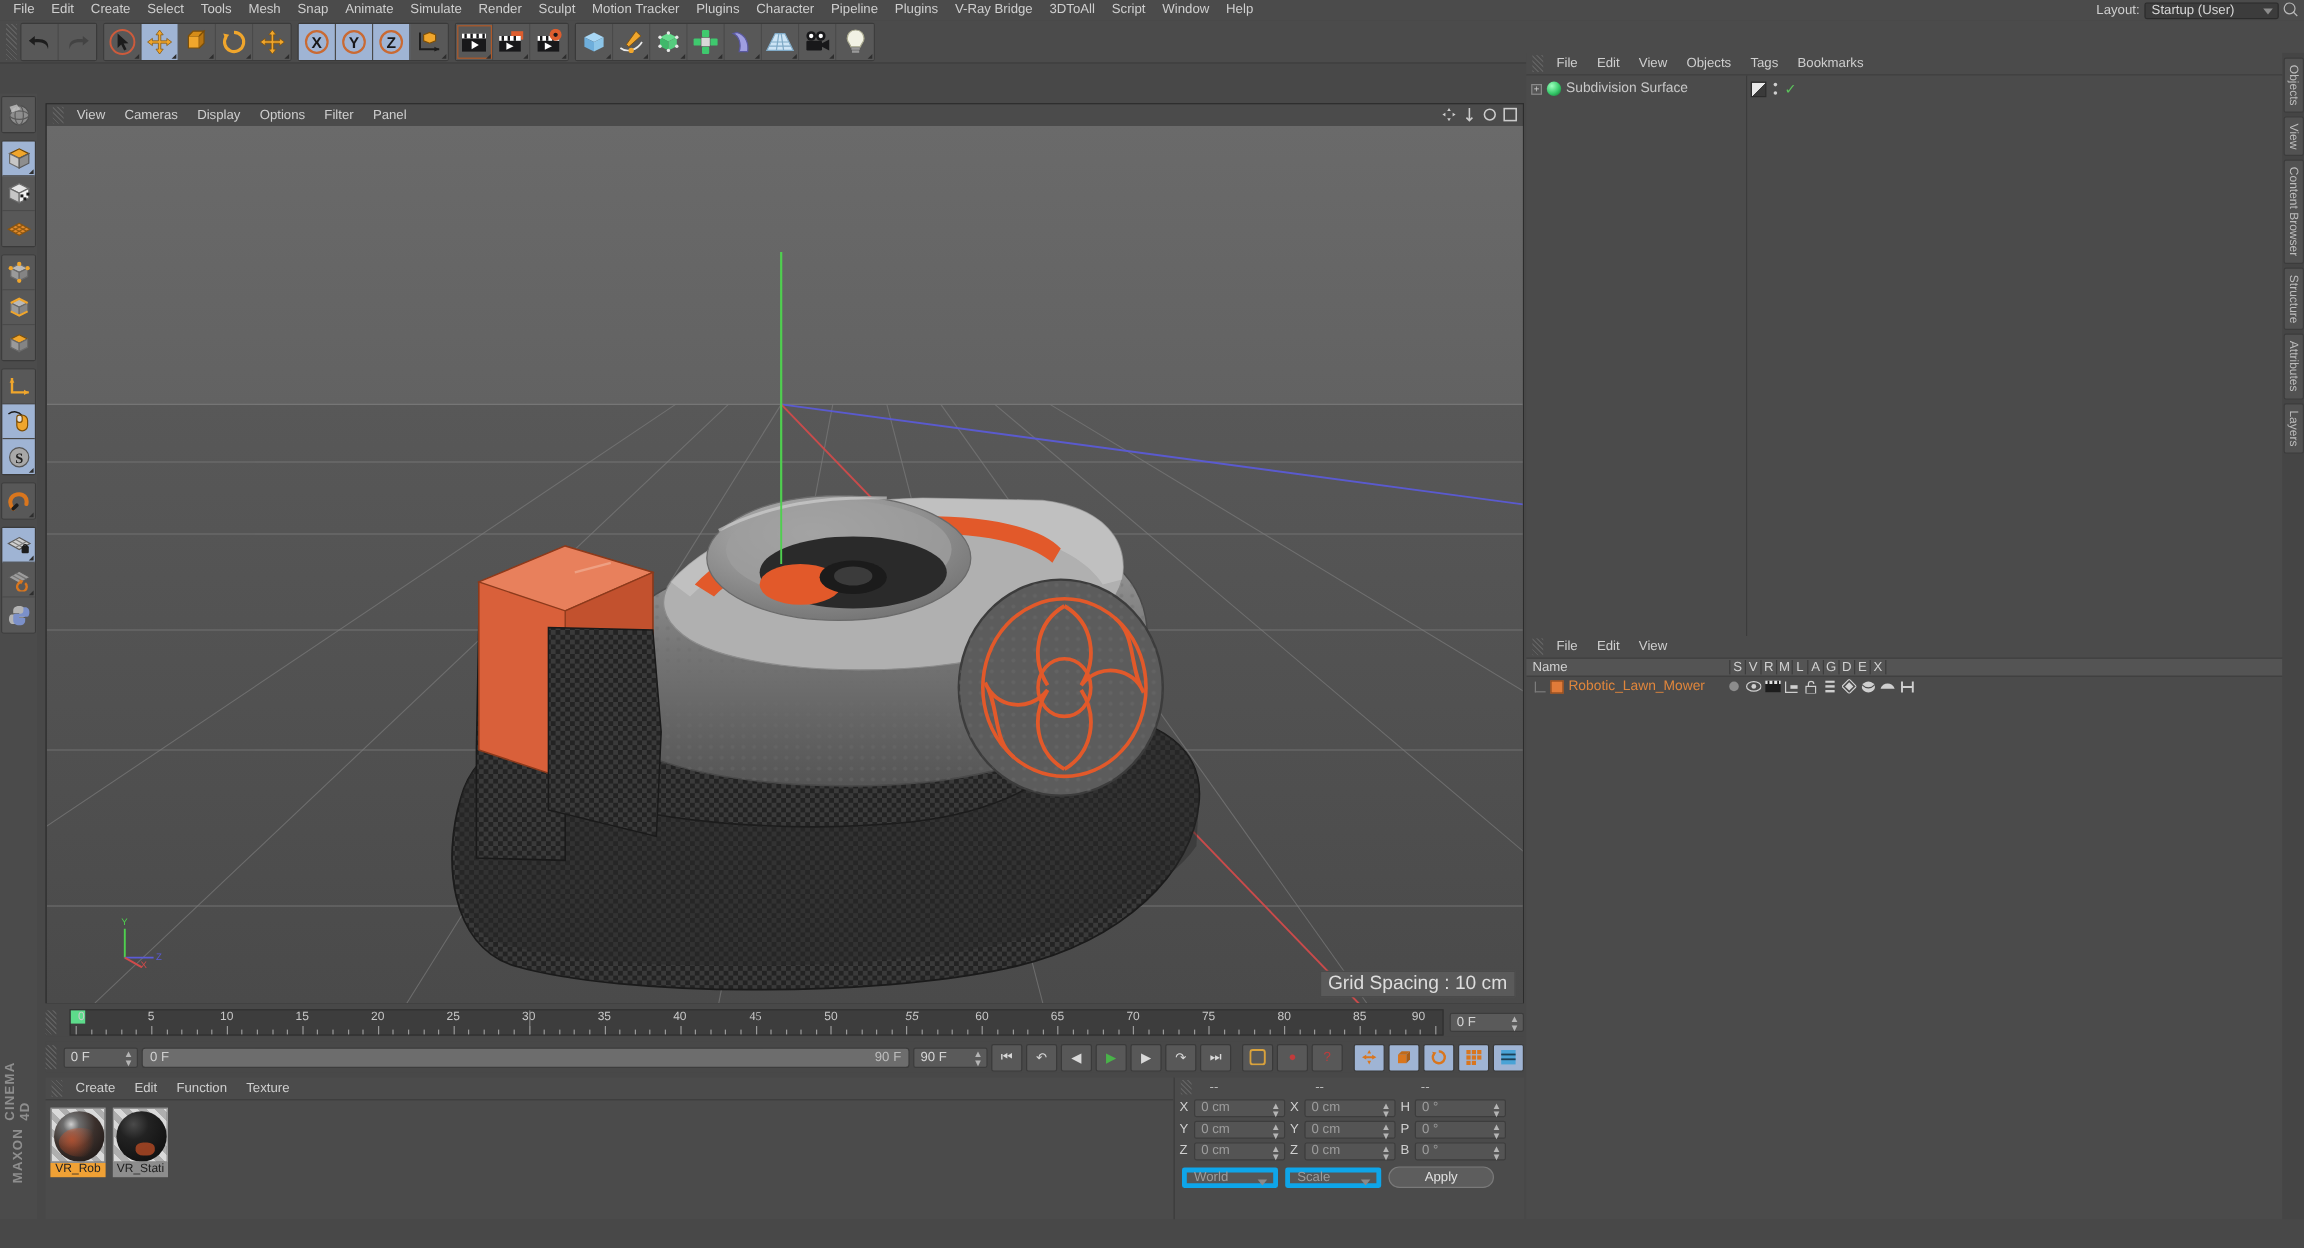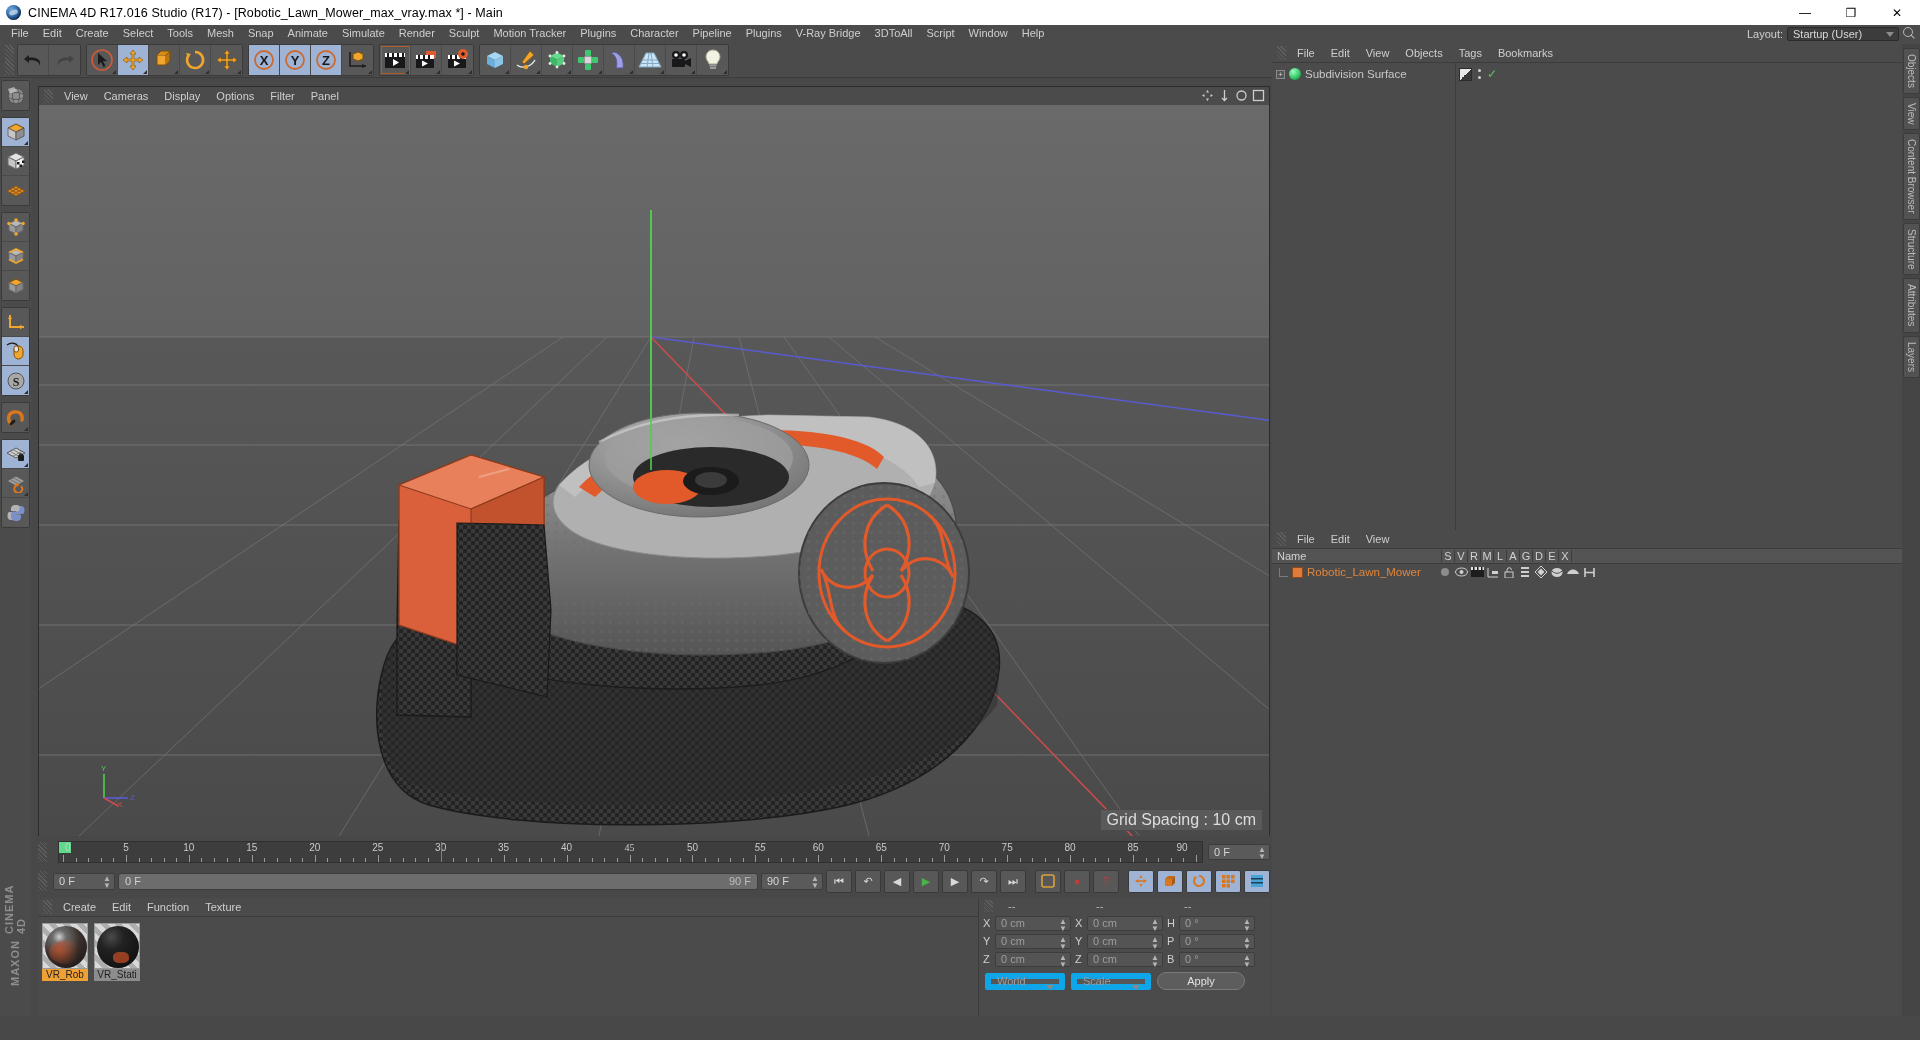--- a/index.html
+++ b/index.html
@@ -138,45 +138,36 @@
 
   
   .coordpanel{position:absolute;left:978px;top:898px;width:292px;bottom:24px;background:#4b4b4b;border-left:1px solid #3c3c3c;}
   .cp-hdr{height:16px;display:flex;align-items:center;font-size:11px;color:#b9b9b9;padding-left:2px;gap:0px;}
   .cp-hdr .dash{width:88px;text-align:left;padding-left:12px;}
   .cp-row{height:18px;display:flex;align-items:center;gap:0;padding-left:4px;}
   .cp-lab{width:12px;font-size:11px;color:#d0d0d0;}
   .cp-in{width:76px;height:15px;background:#545454;border:1px solid #3d3d3d;border-radius:2px;
      font-size:11px;color:#9d9d9d;display:flex;align-items:center;padding-left:5px;margin-right:4px;position:relative;}
   .cp-foot{display:flex;align-items:center;gap:6px;padding:4px 4px 0 6px;}
-  .cp-sel{width:80px;height:17px;background:#565656;border:6px solid #0ea5e9;border-radius:2px;font-size:11px;color:#9d9d9d;
+  .cp-sel{width:80px;height:17px;background:#565656;border:4px solid #0ea5e9;border-radius:2px;font-size:11px;color:#9d9d9d;
      display:flex;align-items:center;padding-left:6px;position:relative;}
   .cp-sel .arr{position:absolute;right:5px;top:6px;border-left:4px solid transparent;border-right:4px solid transparent;border-top:5px solid #8a8a8a;}
   .cp-apply{width:88px;height:18px;background:#5d5d5d;border:1px solid #7a7a7a;border-radius:9px;
      display:flex;align-items:center;justify-content:center;font-size:11px;color:#e2e2e2;}
 
   
   .statusbar{position:absolute;left:0;bottom:0;width:1920px;height:24px;background:#4b4b4b;
      display:flex;align-items:center;gap:8px;padding-left:6px;border-top:1px solid #3c3c3c;}
   .statustext{font-size:11.5px;color:#c9c9c9;}
 </style>
 </head>
 <body>
 
 <div class="app">
 
-  <div class="titlebar">
-    <div class="c4dlogo"></div>
-    <div class="titletext">CINEMA 4D R17.016 Studio (R17) - [Robotic_Lawn_Mower_max_vray.max *] - Main</div>
-    <div class="winbtns">
-      <div class="winbtn">—</div>
-      <div class="winbtn">❐</div>
-      <div class="winbtn close">✕</div>
-    </div>
-  </div>
 
   <div class="menubar">
     <div id="menu-items" style="display:flex;align-items:center;">
         <div class="menuitem">File</div>
         <div class="menuitem">Edit</div>
         <div class="menuitem">Create</div>
         <div class="menuitem">Select</div>
         <div class="menuitem">Tools</div>
         <div class="menuitem">Mesh</div>
         <div class="menuitem">Snap</div>

